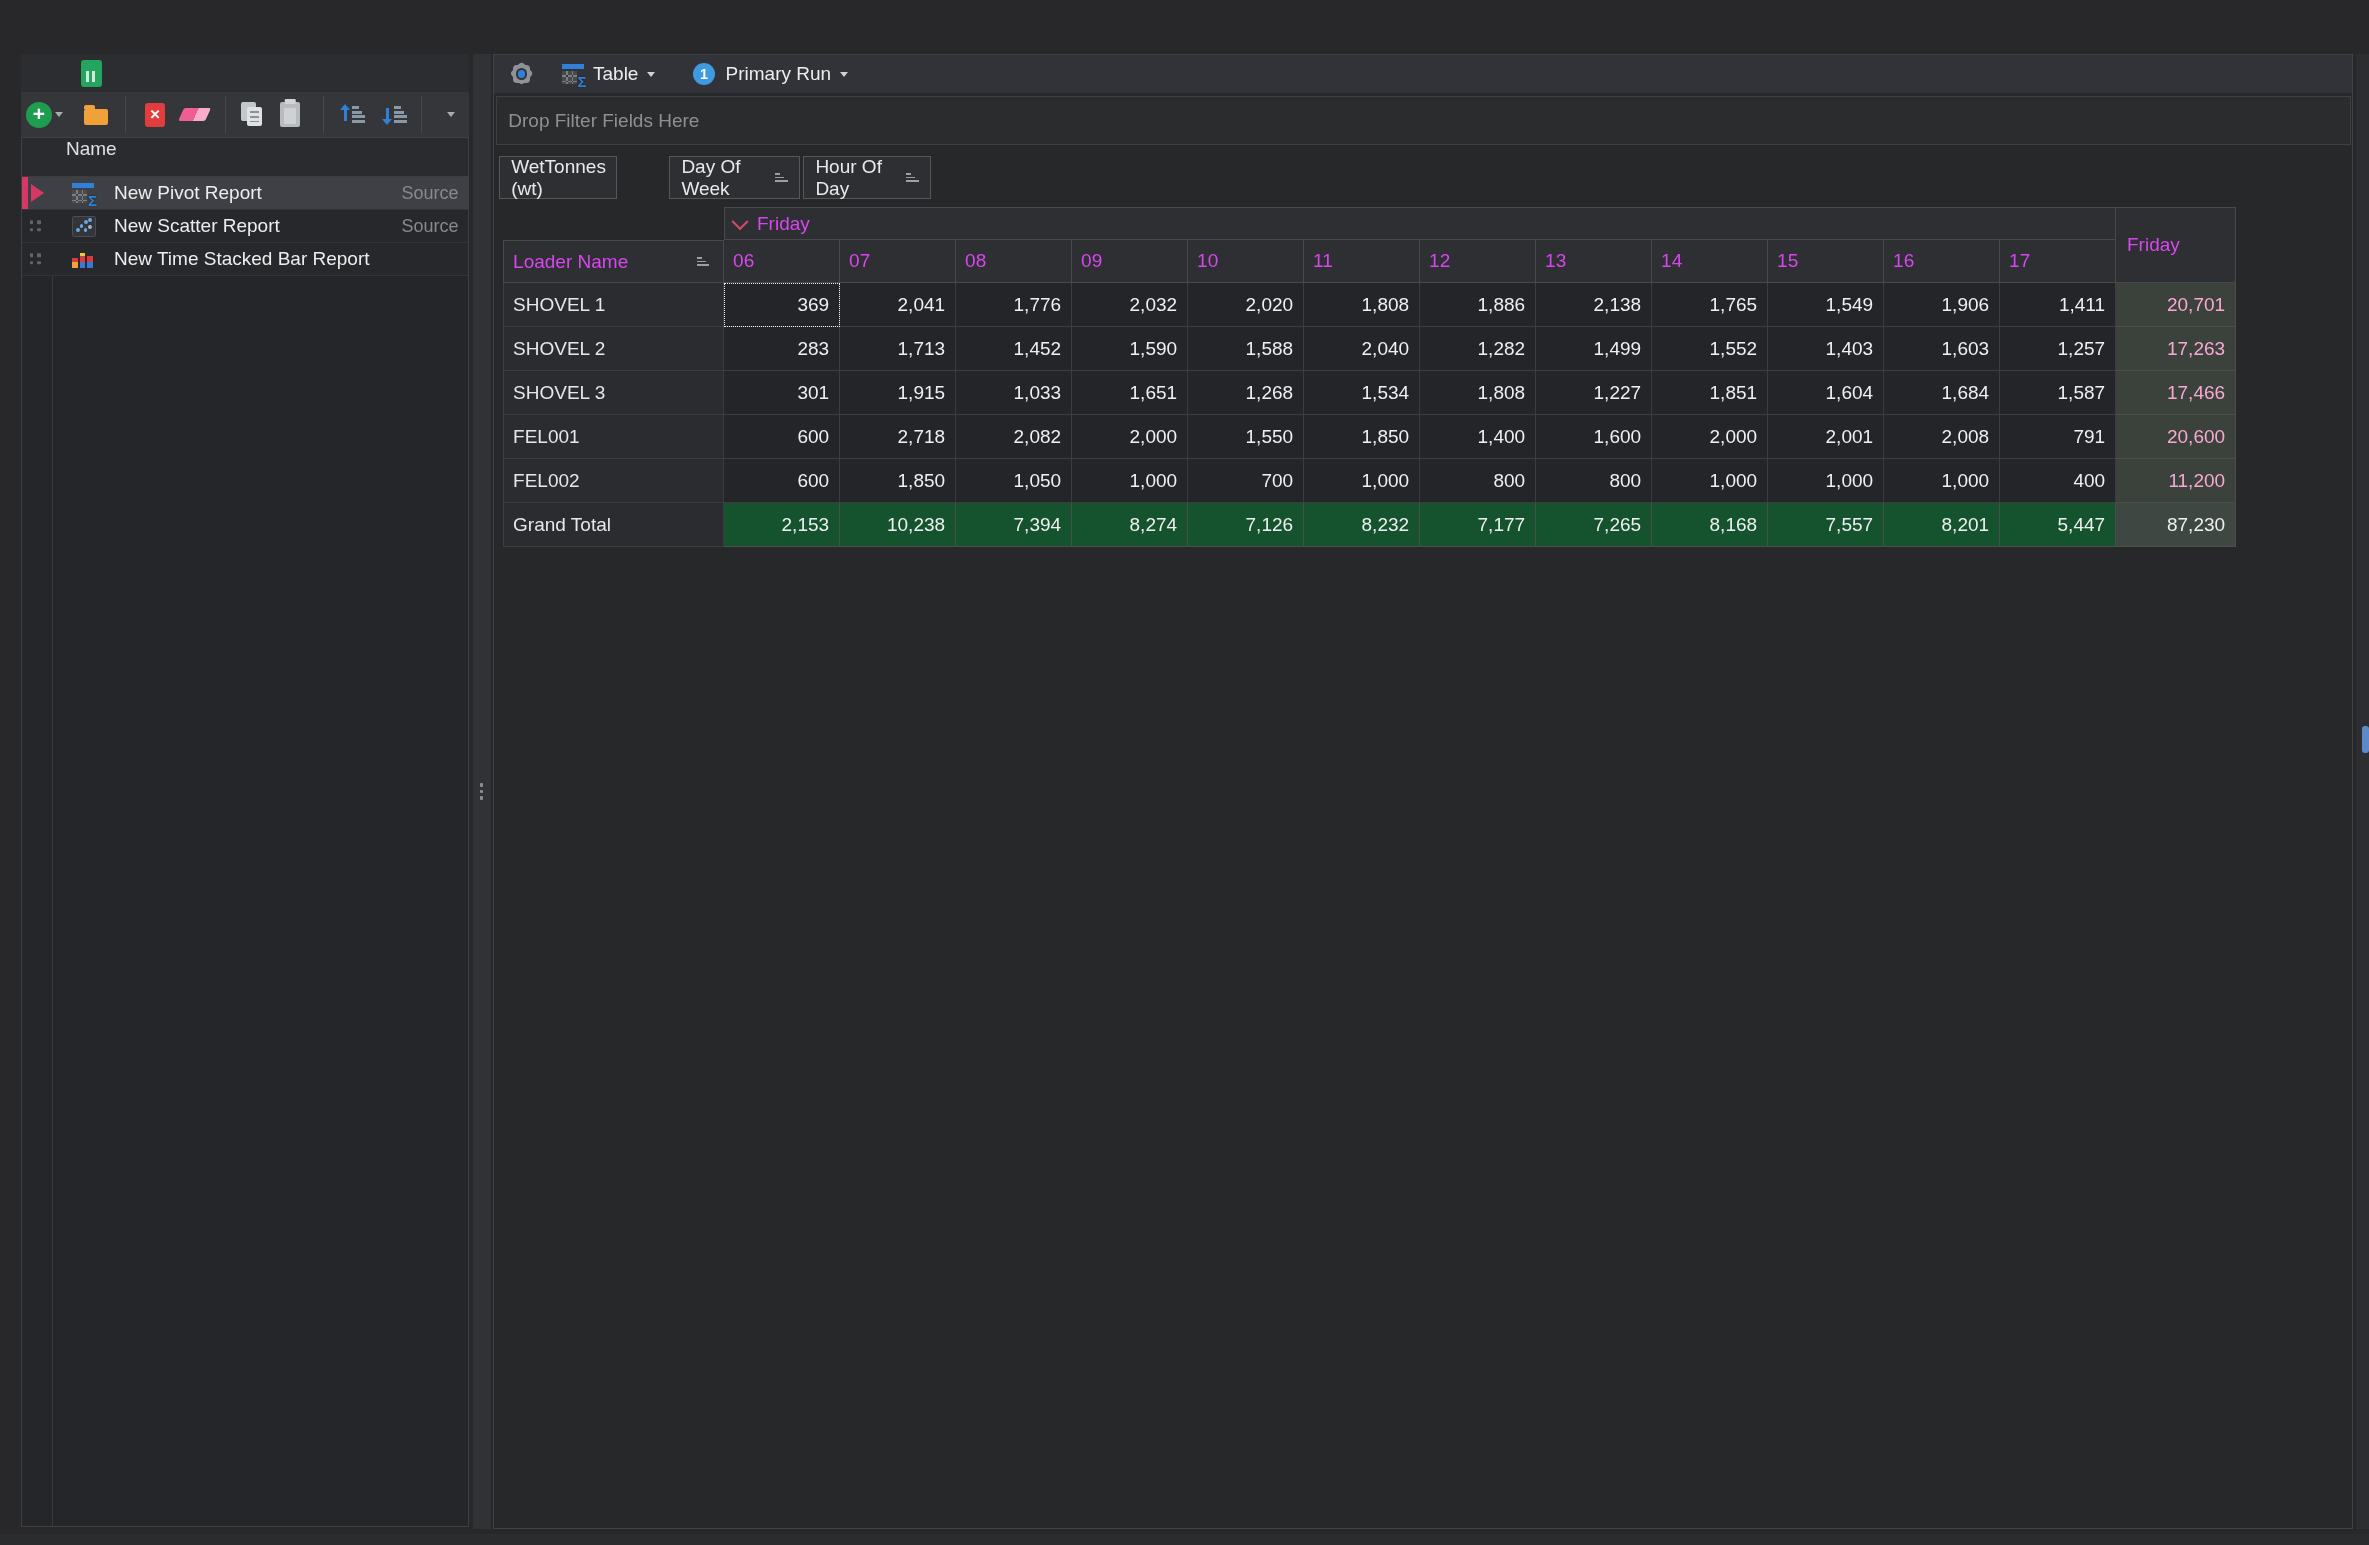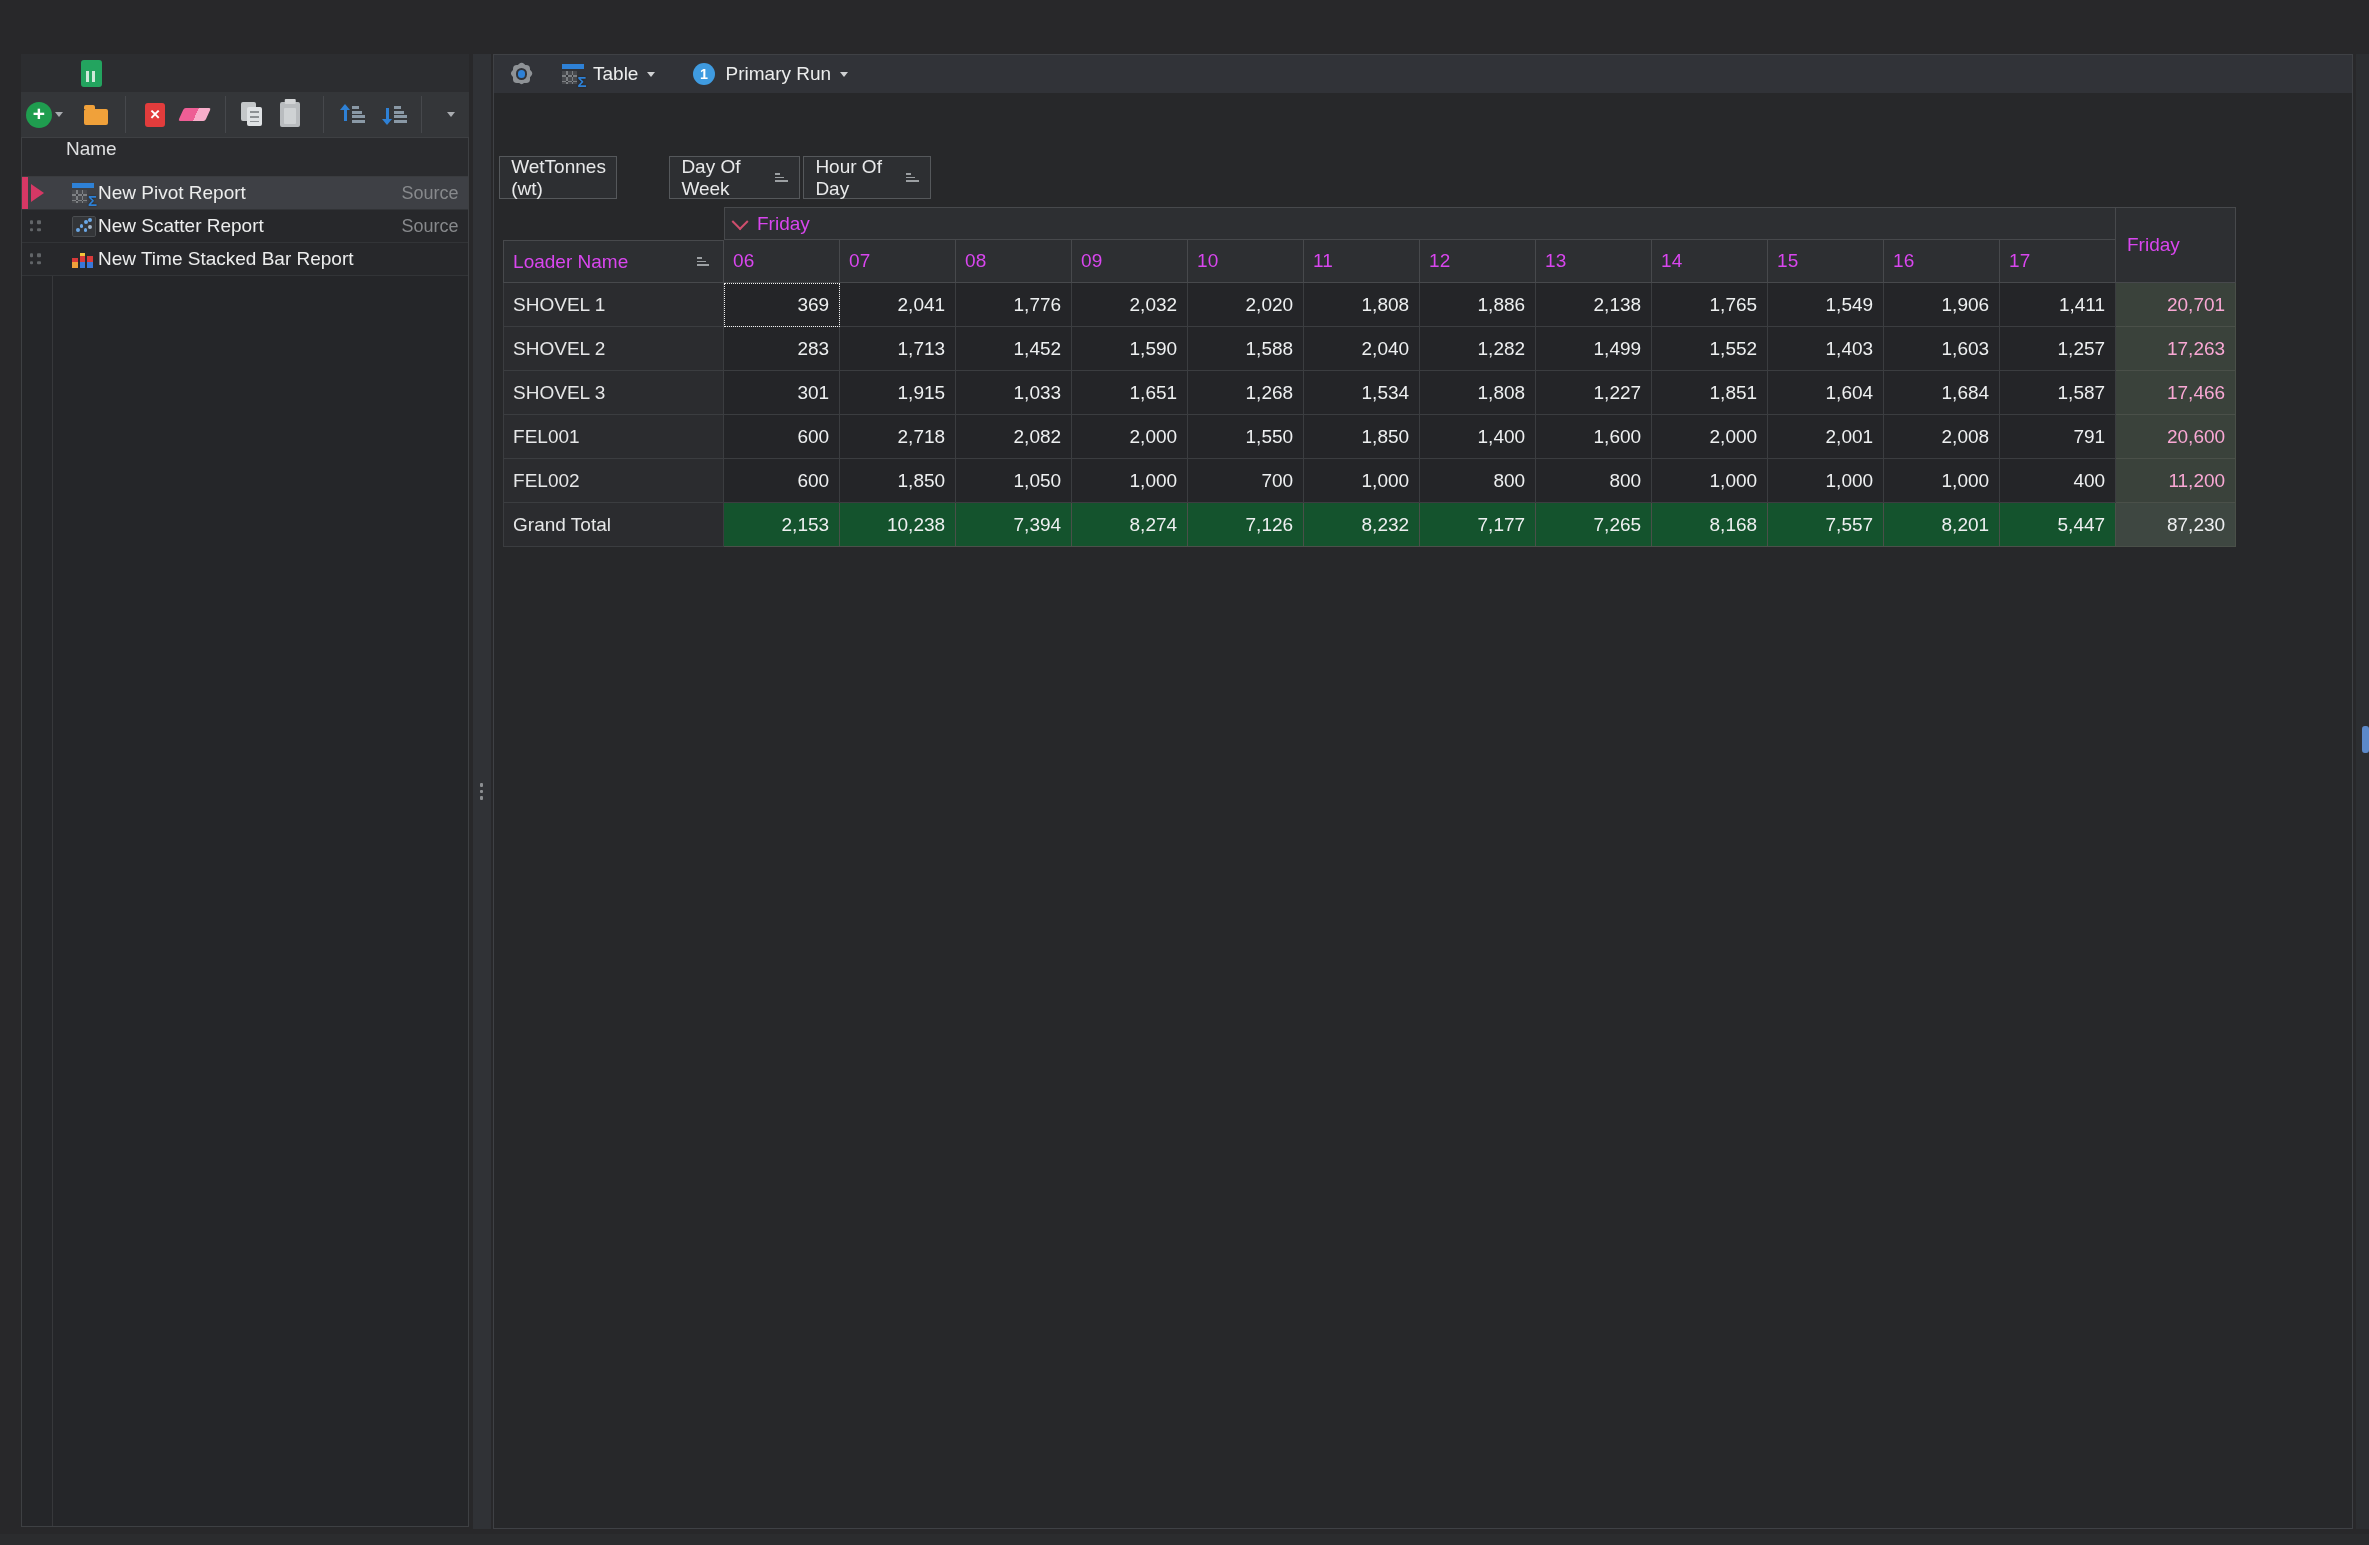--- a/index.html
+++ b/index.html
@@ -24,21 +24,21 @@
   .sb-row2{position:absolute;left:0;top:38px;width:100%;height:45px;background:#343639;}
   .sb-row2 .tbtn{position:absolute;top:0;height:45px;display:flex;align-items:center;}
   .sb-sep{position:absolute;top:3.8px;bottom:3.8px;width:1px;background:#46484c;}
   .sb-list{position:absolute;left:0;top:83px;width:448px;height:1390px;background:#252629;border:1px solid #3e4043;box-sizing:border-box;}
   .sb-gutterline{position:absolute;left:29.5px;top:0;bottom:0;width:1px;background:#37383b;}
   .sb-header{position:relative;height:38px;border-bottom:1px solid #3a3c3f;background:#2a2b2e;display:flex;align-items:flex-start;}
   .sb-header-label{margin-left:44px;font-size:19px;color:#dfe0e1;}
   .sb-item{position:relative;height:32px;display:flex;align-items:center;border-bottom:1px solid #323437;background:#27282b;}
   .sb-item.selected{background:#3e4045;}
   .item-icon{position:absolute;left:50px;}
-  .item-label{position:absolute;left:76px;font-size:19px;color:#eceded;white-space:nowrap;}
+  .item-label{position:absolute;left:92px;font-size:19px;color:#eceded;white-space:nowrap;}
   .item-badge{position:absolute;right:9.5px;font-size:18px;color:#87898c;}
   .playbar{position:absolute;left:0;top:0;bottom:0;width:5.7px;background:#d63865;}
   .playtri{position:absolute;left:8.6px;top:6.7px;width:0;height:0;border-top:9.5px solid transparent;border-bottom:9.5px solid transparent;border-left:13.3px solid #d63865;}
   .draghandle{position:absolute;left:7.6px;top:50%;transform:translateY(-50%);display:grid;grid-template-columns:3.8px 3.8px;grid-auto-rows:3.8px;gap:3.8px;}
   .draghandle i{width:3.8px;height:3.8px;background:#626568;border-radius:1px;}
 
   
   .icon-greenfile{width:21px;height:27.6px;background:#23a45f;border-radius:2.9px;position:relative;}
   .icon-greenfile::after{content:"";position:absolute;left:4.8px;right:4.8px;bottom:4.8px;height:11.4px;
     background:repeating-linear-gradient(90deg,#cfe9da 0 2.9px,transparent 2.9px 5.7px);}
@@ -281,20 +281,23 @@
           <span class="pb"></span>
           <span class="sigma">Σ</span>
         </span>
       <span style="margin-left:9.5px;">Table</span>
       <span class="caret small" style="margin-left:8.6px;border-top-color:#cfd1d3;"></span>
       <span class="icon-run1" style="margin-left:38px;">1</span>
       <span style="margin-left:10.5px;">Primary Run</span>
       <span class="caret small" style="margin-left:8.6px;border-top-color:#cfd1d3;"></span>
     </div>
 
+    <div class="m-dropbar">
+      <span>Drop Filter Fields Here</span>
+    </div>
 
     <div class="chip chip-measure">
       <span>WetTonnes (wt)</span>
     </div>
     <div class="chip chip-dow">
       <span>Day Of Week</span>
       <span class="sortglyph">
           <i class="g1"></i>
           <i class="g2"></i>
           <i class="g3"></i>

